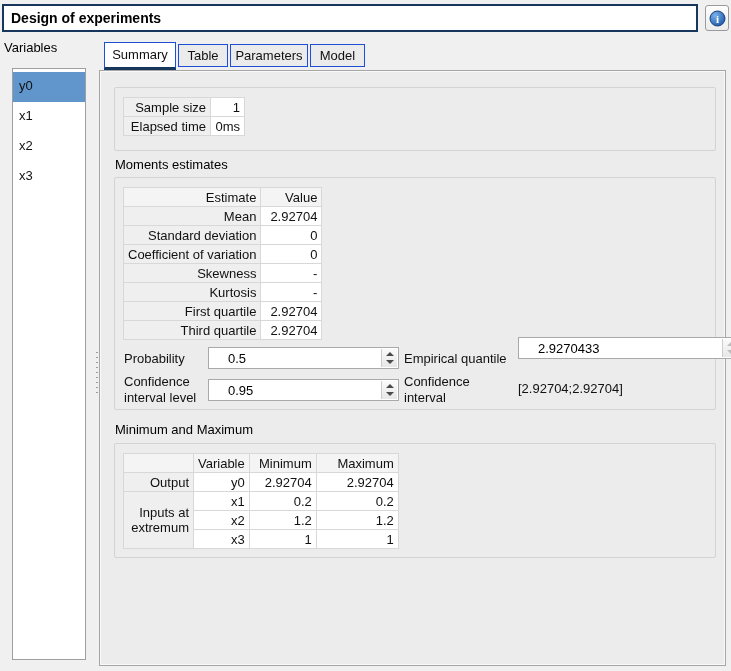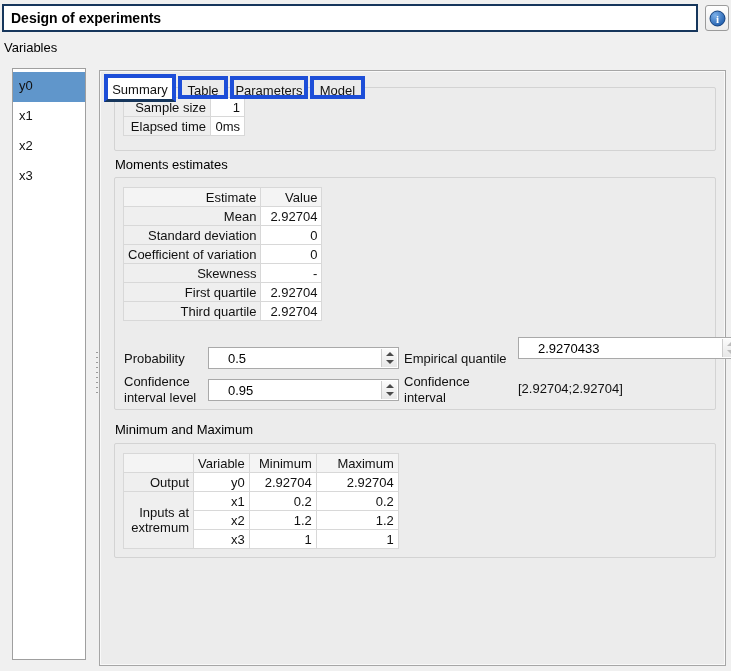--- a/index.html
+++ b/index.html
@@ -39,22 +39,22 @@
   .var-item.selected { background:#6096cb; }
 
   .splitter-grip {
     position:absolute; left:96px; top:352px; width:2px; height:44px;
     background:repeating-linear-gradient(to bottom,#9a9a9a 0 1px,transparent 1px 5px);
   }
 
   
   .tab {
     position:absolute; top:44px; height:23px;
-    background:#ebebeb; border:4px solid #1d4ed8;
-    text-align:center; line-height:21px; z-index:2; cursor:pointer;margin-top:32px;
+    background:#ebebeb; border:1px solid #1d4ed8;
+    text-align:center; line-height:21px; z-index:2; cursor:pointer;
   }
   .tab.active {
     top:42px; height:28px; background:#ffffff;
     border-bottom:3px solid #16365c; line-height:24px; z-index:3;
   }
   #tab-summary { left:104px; width:72px; }
   #tab-table { left:178px; width:50px; }
   #tab-parameters { left:230px; width:78px; }
   #tab-model { left:310px; width:55px; }
 
@@ -201,20 +201,24 @@
       <tr>
         <td class="lcell">Standard deviation</td>
         <td class="vcell">0</td>
       </tr>
       <tr>
         <td class="lcell">Coefficient of variation</td>
         <td class="vcell">0</td>
       </tr>
       <tr>
         <td class="lcell">Skewness</td>
+        <td class="vcell">-</td>
+      </tr>
+      <tr>
+        <td class="lcell">Kurtosis</td>
         <td class="vcell">-</td>
       </tr>
       <tr>
         <td class="lcell">First quartile</td>
         <td class="vcell">2.92704</td>
       </tr>
       <tr>
         <td class="lcell">Third quartile</td>
         <td class="vcell">2.92704</td>
       </tr>

